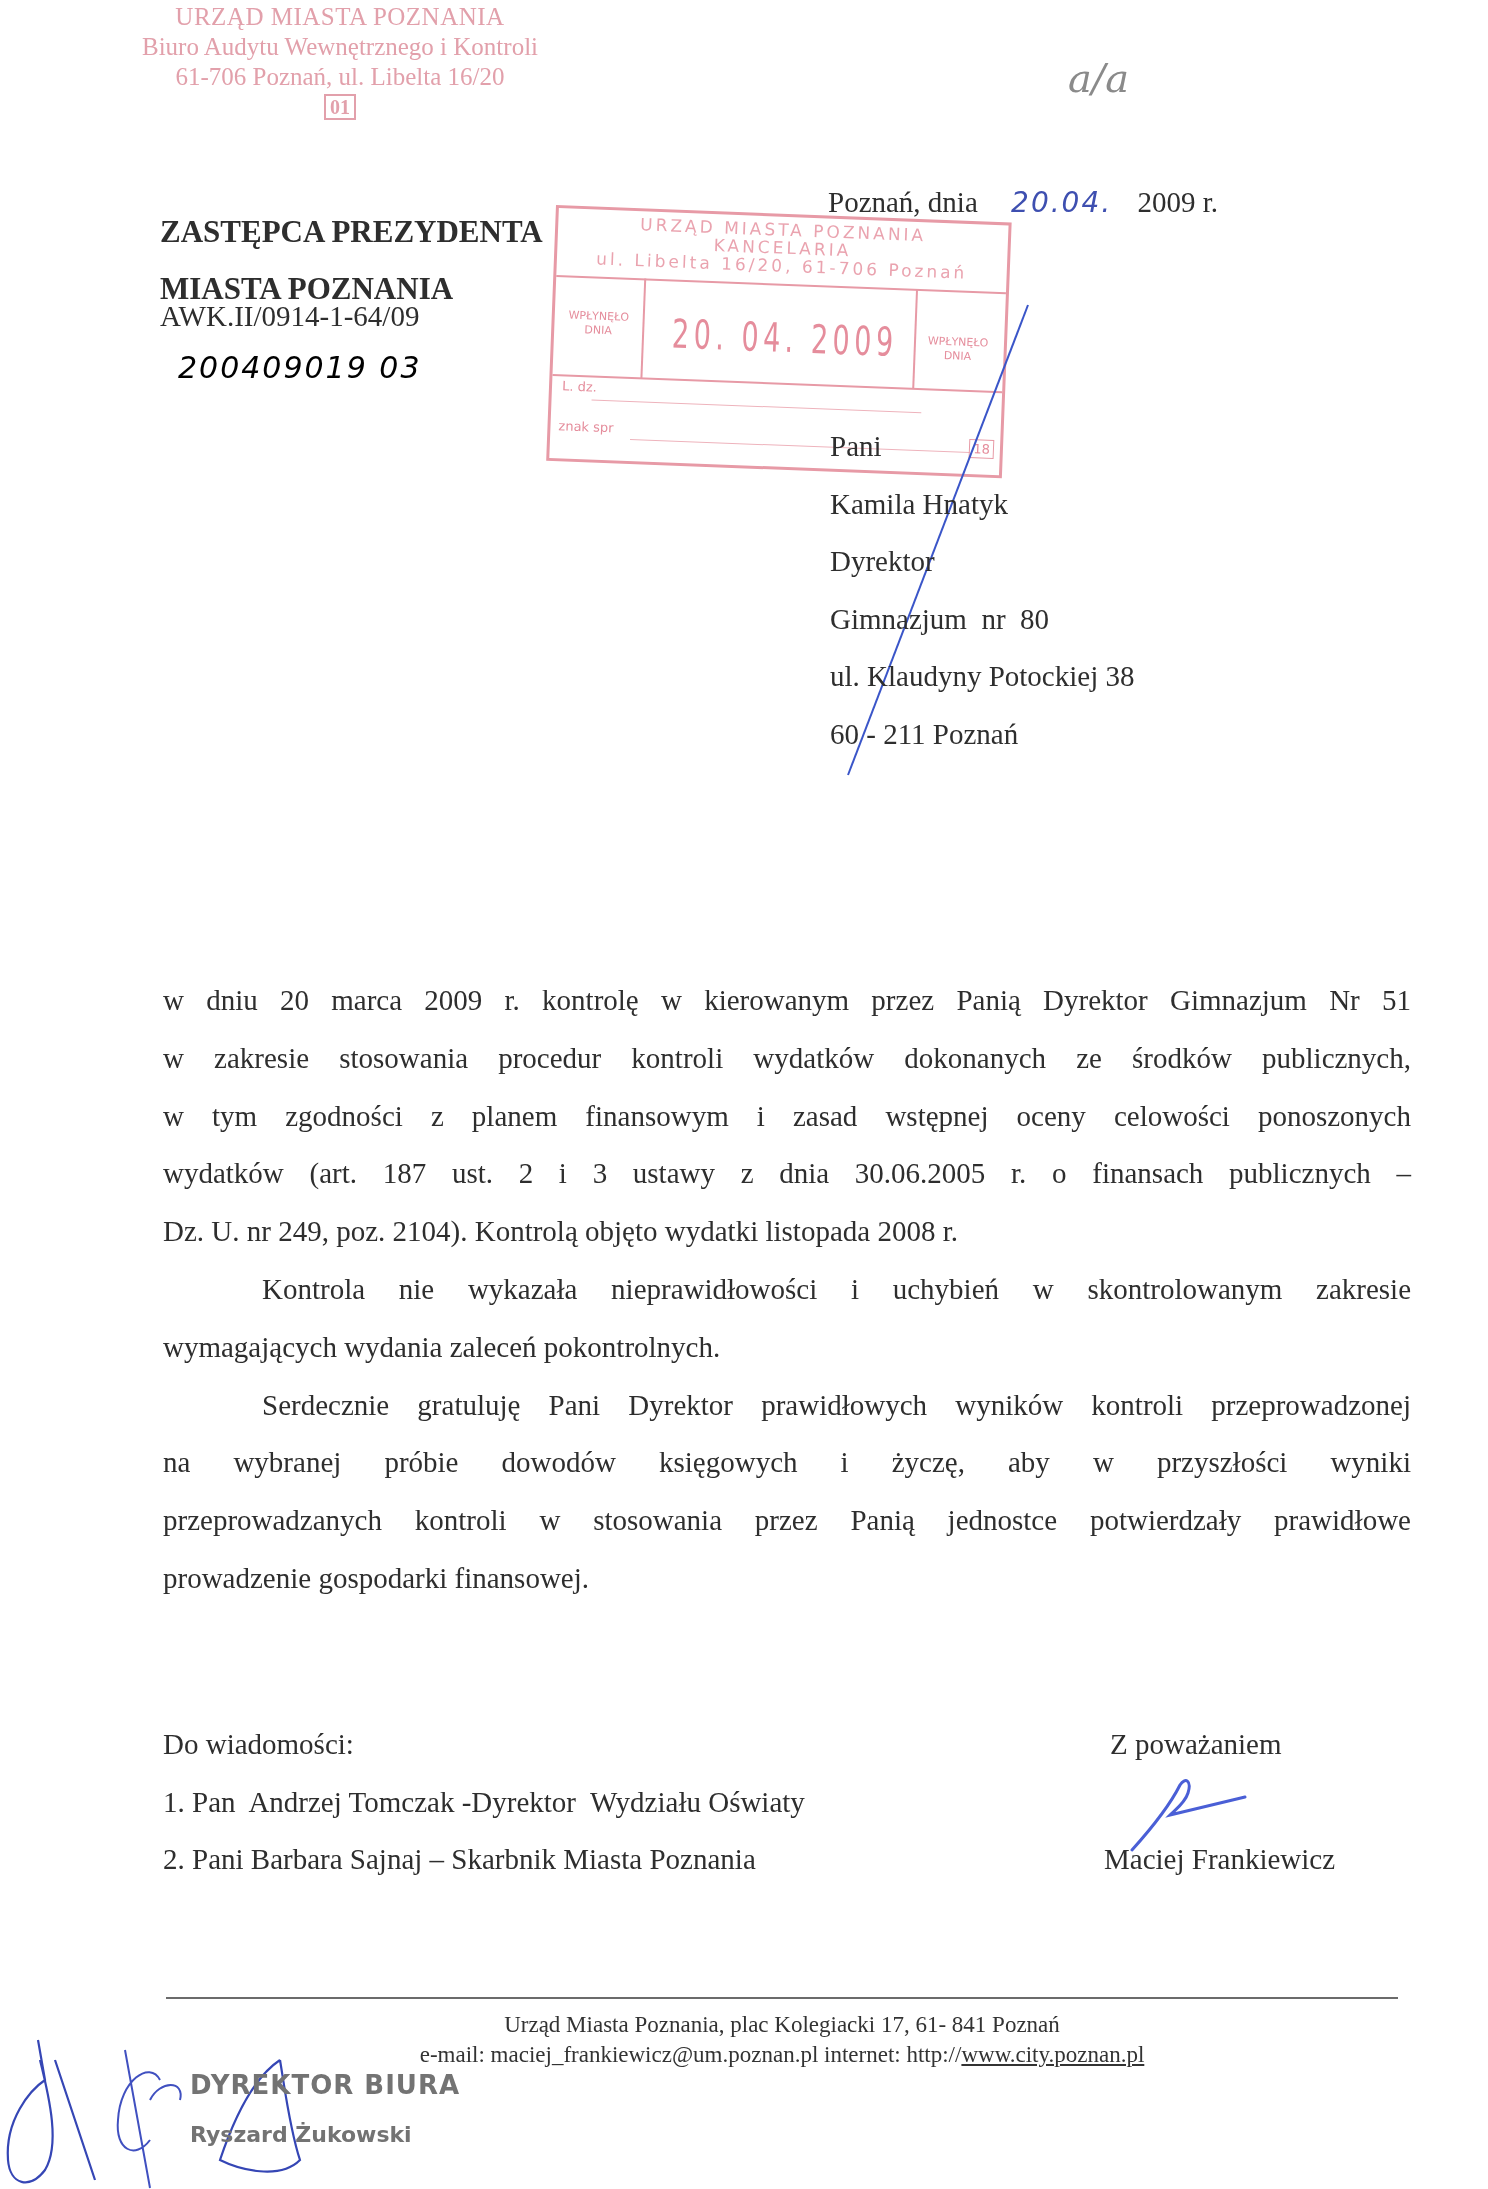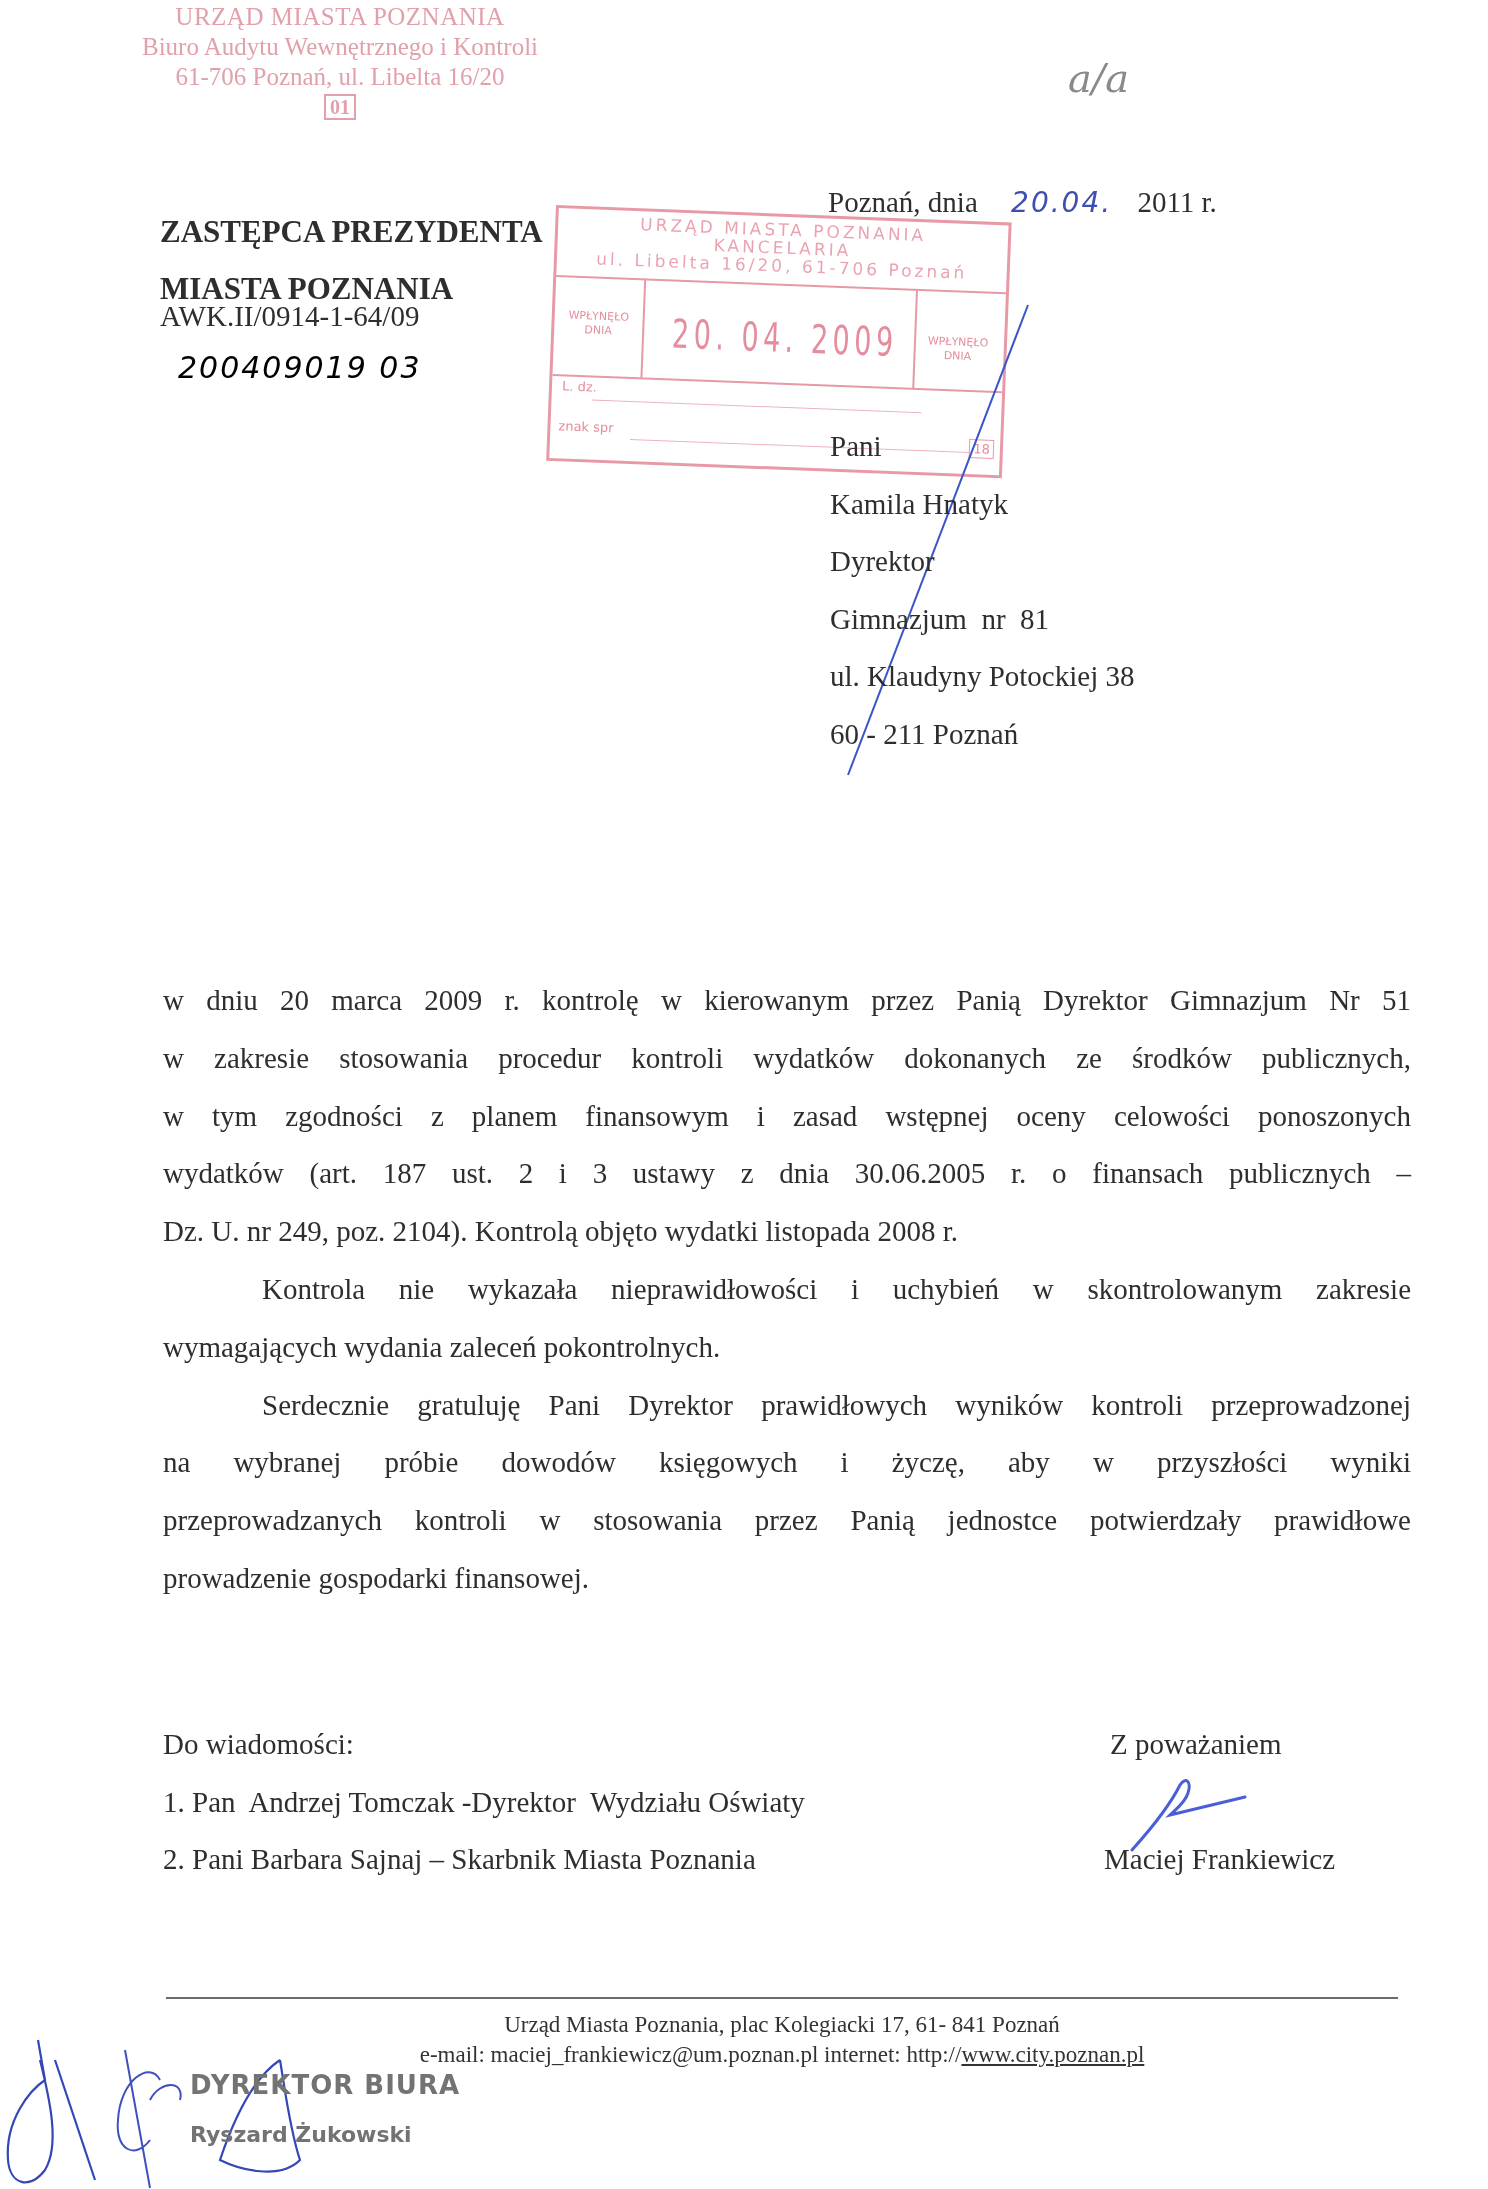--- a/index.html
+++ b/index.html
@@ -103,32 +103,32 @@
   <div class="ldz">L. dz.</div>
   <div class="ul1"></div>
   <div class="znak">znak spr</div>
   <div class="ul2"></div>
   <div class="num">18</div>
 </div>
 
 <div class="abs date-line" style="left:828px; top:186px;">
   <span>Poznań, dnia</span>
   <span class="hand-date" style="margin:0 18px 0 26px;">20.04.</span>
-  <span>2011 r.</span>
+  <span>2009 r.</span>
 </div>
 
 <svg class="pen-stroke" viewBox="0 0 200 480">
   <path d="M190 5 L 10 475" stroke="#3a55c8" stroke-width="2" fill="none"></path>
 </svg>
 
 <div class="recipient">
   <div>Pani</div>
   <div>Kamila Hnatyk</div>
   <div>Dyrektor</div>
-  <div style="white-space:pre;">Gimnazjum  nr  81</div>
+  <div style="white-space:pre;">Gimnazjum  nr  80</div>
   <div>ul. Klaudyny Potockiej 38</div>
   <div>60 - 211 Poznań</div>
 </div>
 
 <div class="body-text">
   <div>
     <span class="line">w dniu 20 marca 2009 r. kontrolę w kierowanym przez Panią Dyrektor Gimnazjum Nr 51</span>
     <span class="line">w zakresie stosowania procedur kontroli wydatków dokonanych ze środków publicznych,</span>
     <span class="line">w tym zgodności z planem finansowym i zasad wstępnej oceny celowości ponoszonych</span>
     <span class="line">wydatków (art. 187 ust. 2 i 3 ustawy z dnia 30.06.2005 r. o finansach publicznych –</span>

